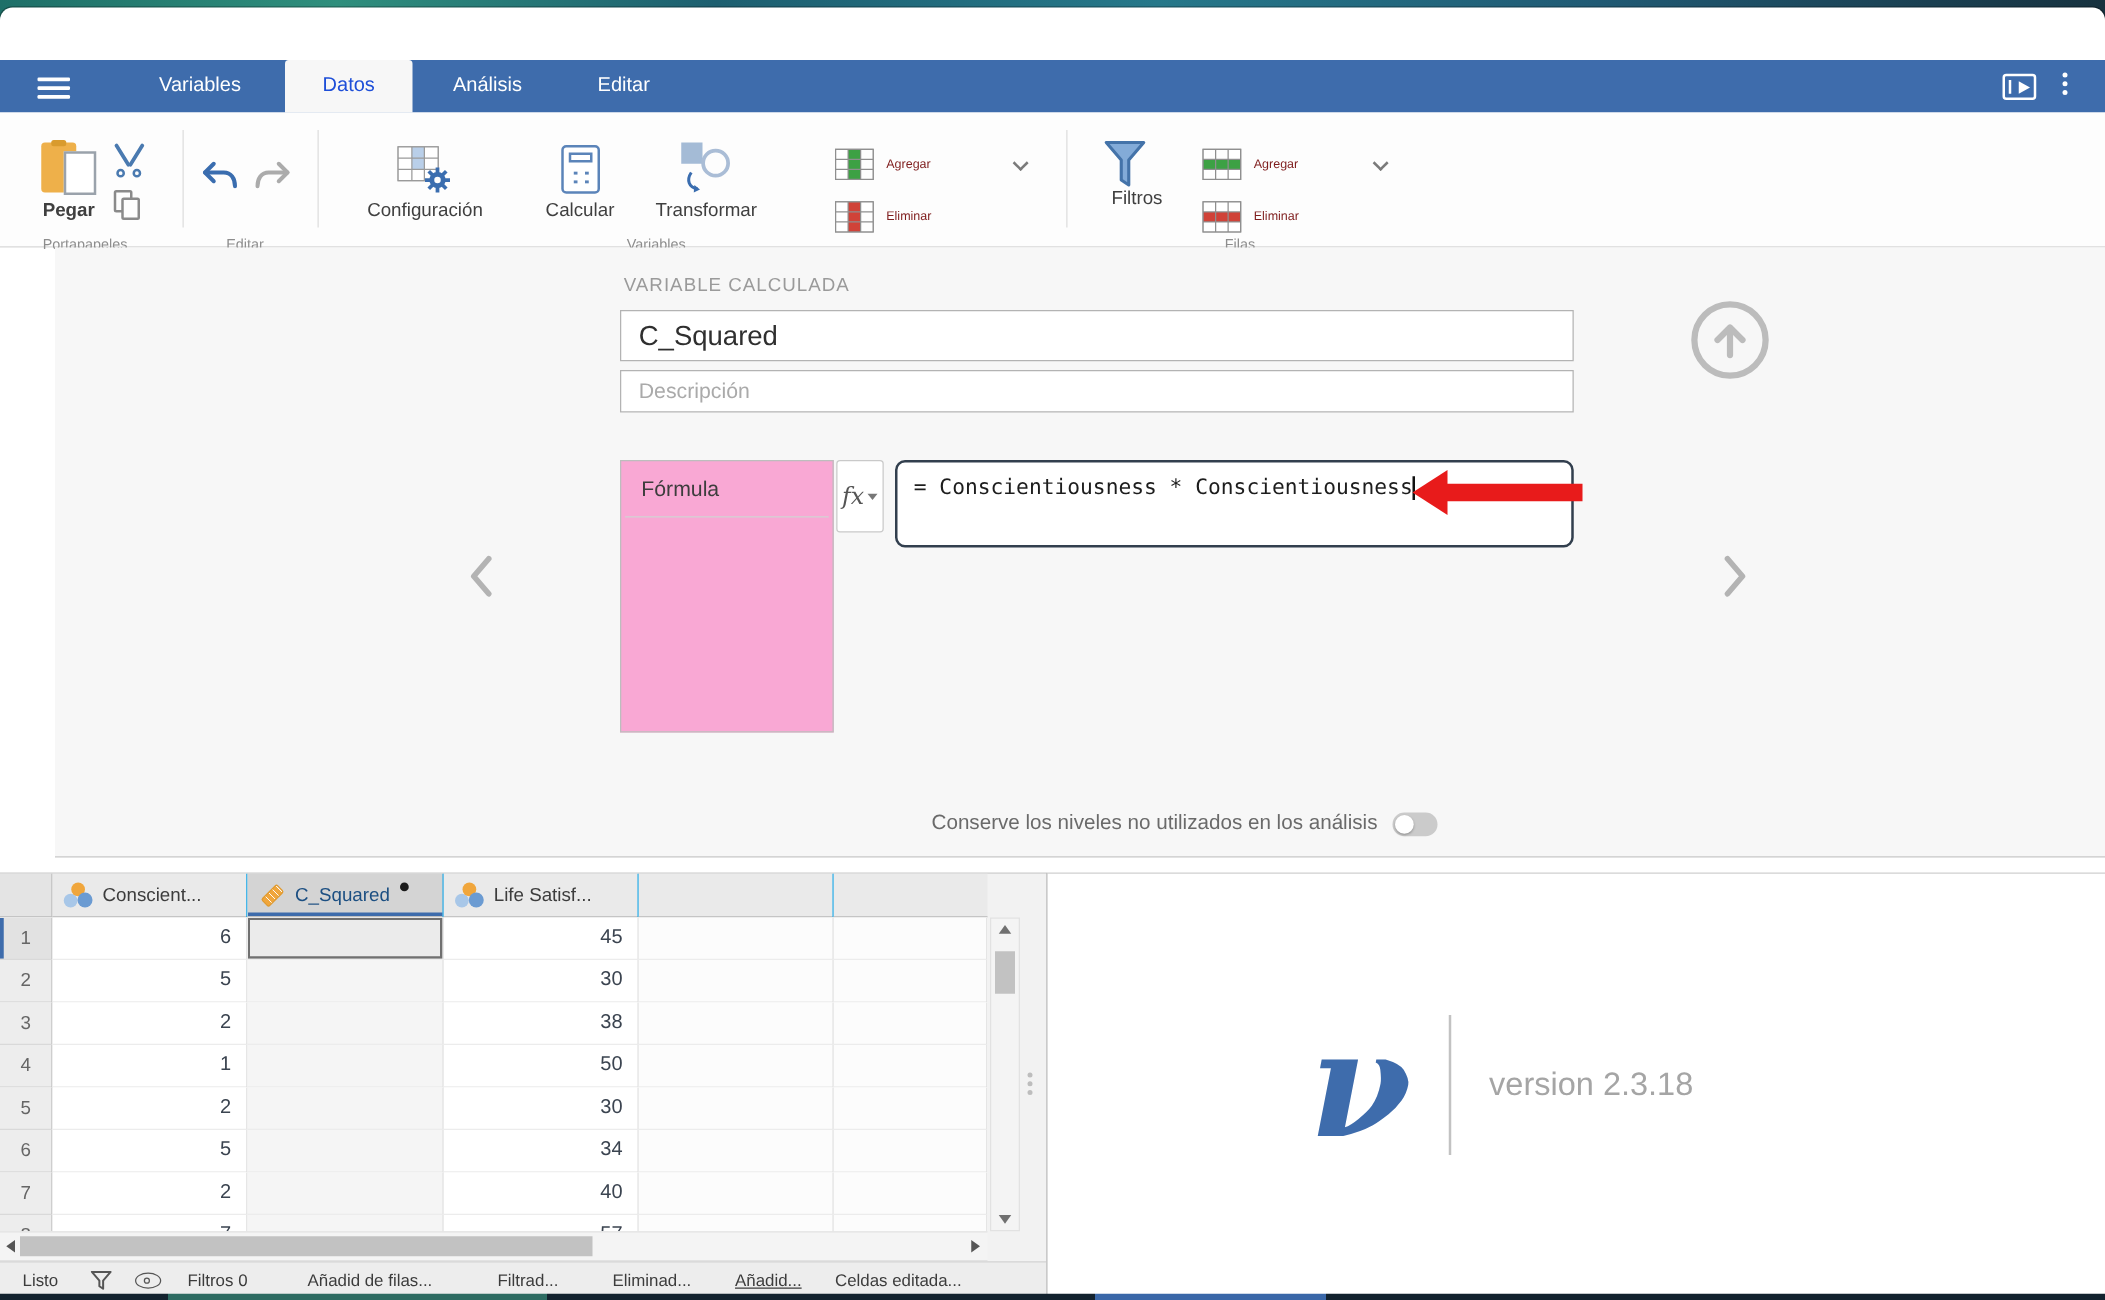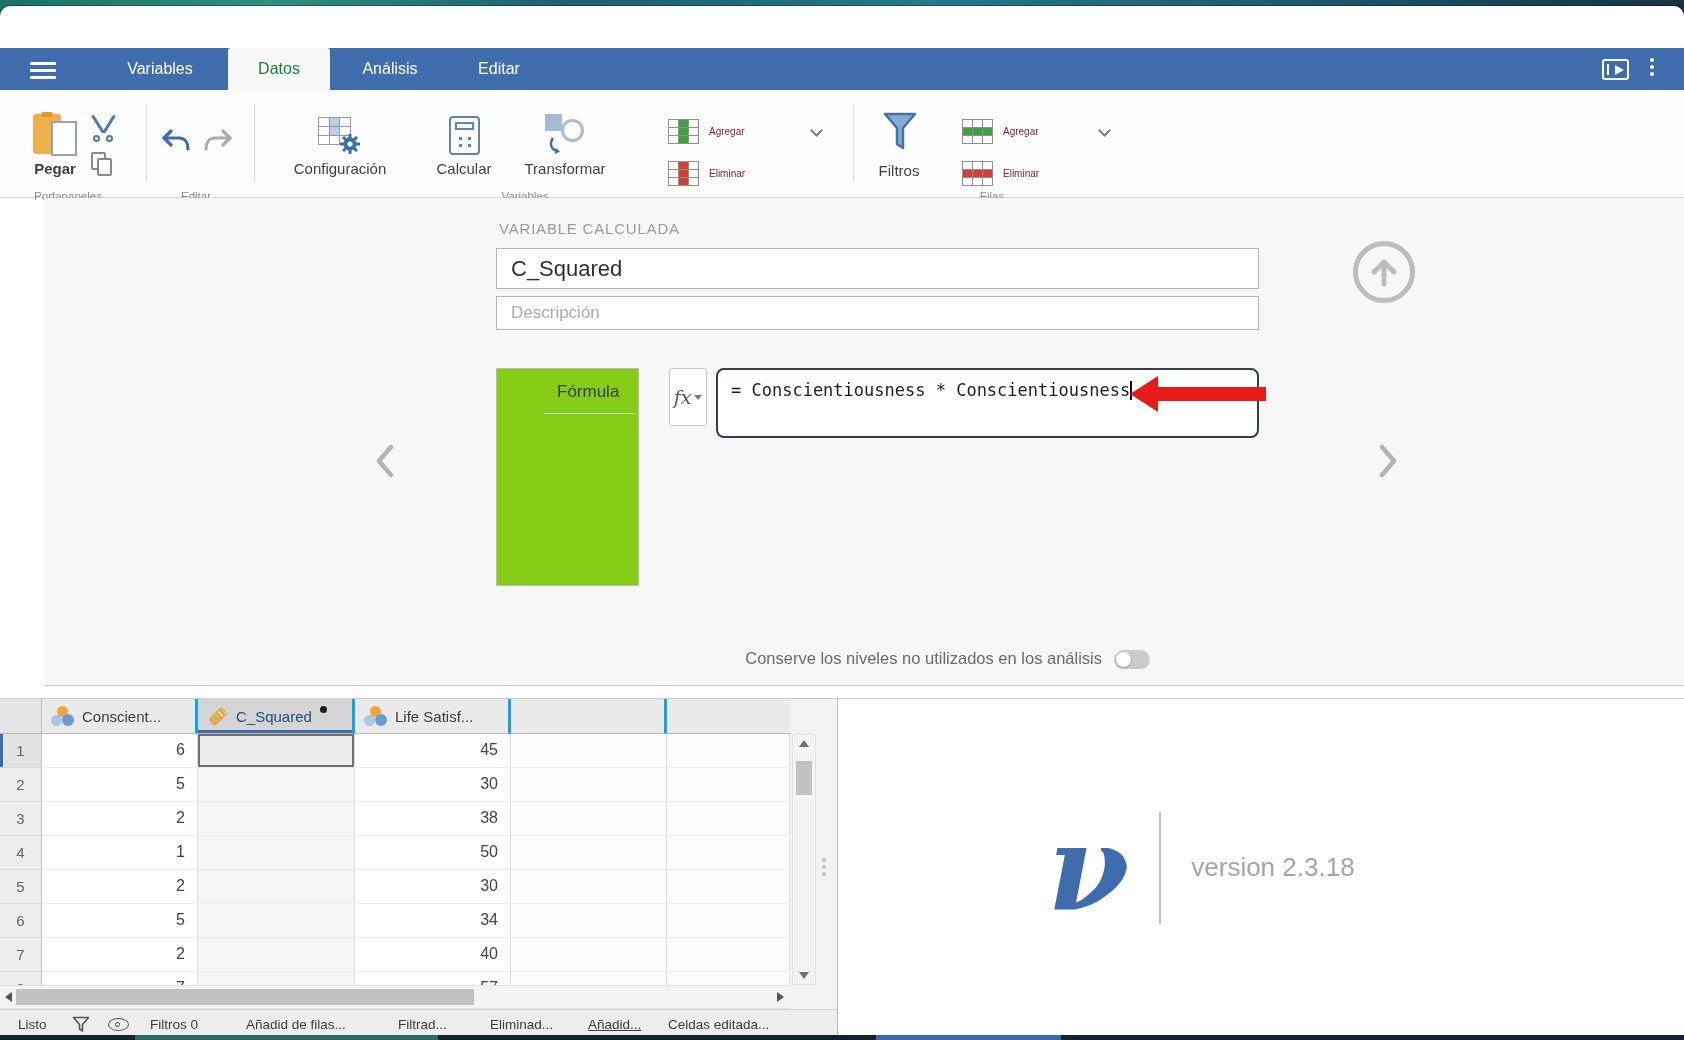--- a/index.html
+++ b/index.html
@@ -20,21 +20,21 @@
   .wb-max { left:1551px; } .wb-max i { position:absolute; left:9px; top:5px; width:15px; height:15px; border:2px solid #fff; border-radius:2px; }
   .wb-close { left:1630px; }
   .wb-close i { position:absolute; left:7px; top:12px; width:20px; height:2px; background:#fff; }
   .wb-close i.x1 { transform:rotate(45deg); } .wb-close i.x2 { transform:rotate(-45deg); }
 
   
   .tabbar { position:absolute; left:0; top:42px; width:100%; height:42px; background:#3e6cac; }
   .burger { position:absolute; left:30px; top:14px; cursor:pointer; }
   .burger span { display:block; width:26px; height:3px; background:#fff; border-radius:1px; margin-bottom:4px; }
   .tab { position:absolute; top:0; height:42px; line-height:42px; text-align:center; color:#fff; font-size:16px; cursor:pointer; }
-  .tab.active { background:#f7f7f7; color:#15803d; border-radius:3px 3px 0 0; }
+  .tab.active { background:#f7f7f7; color:#1d4ed8; border-radius:3px 3px 0 0; }
   .paneltoggle { position:absolute; left:1602px; top:11px; width:27px; height:21px; border:2px solid #fff; border-radius:3px; cursor:pointer; }
   .paneltoggle .pt-arrow { position:absolute; right:3px; top:3.5px; width:0; height:0;
       border-left:9px solid #fff; border-top:5px solid transparent; border-bottom:5px solid transparent; }
   .paneltoggle .pt-bar { position:absolute; left:3px; top:3px; bottom:3px; width:2px; background:#fff; }
   .kebab { position:absolute; left:1646px; top:10px; width:12px; cursor:pointer; }
   .kebab span { display:block; width:4px; height:4px; border-radius:50%; background:#fff; margin:0 auto 3px; }
 
   
   .ribbon { position:absolute; left:0; top:84px; width:100%; height:108px; background:#fdfdfd; border-bottom:1px solid #d8d8d8; }
   .rsep { position:absolute; top:14px; height:78px; width:1px; background:#ddd; }
@@ -77,21 +77,21 @@
   .ico-tbl span.g { background:#3da144; } .ico-tbl span.r { background:#d04238; }
   .fil-svg { display:block; }
 
   
   .panel { position:absolute; left:0; top:192px; width:100%; height:488px; background:#f7f7f7; border-bottom:1px solid #c9c9c9;margin-left:44px; }
   .sectitle { position:absolute; left:455px; top:22px; font-size:15px; letter-spacing:.8px; color:#9a9a9a; }
   .inp { position:absolute; left:452px; width:763px; background:#fff; border:1px solid #b3b3b3; padding-left:14px; color:#2f2f2f; font-family:"Liberation Sans",sans-serif; outline:none; }
   .inp::placeholder { color:#aaa; }
   #nameinp { top:50px; height:41px; font-size:22px; }
   #descinp { top:98px; height:34px; font-size:17px; }
-  .fbox { position:absolute; left:452px; top:170px; width:143px; height:218px; background:#84cc16; border:1px solid #bdbdbd;padding-left:44px; }
+  .fbox { position:absolute; left:452px; top:170px; width:171px; height:218px; background:#f9a8d4; border:1px solid #bdbdbd; }
   .fbox .lbl { padding:13px 16px 11px; font-size:17px; color:#3d3d3d; }
   .fbox .hr { margin:0 3px; border-top:1px solid #d2d2d2; }
   .fxbtn { position:absolute; left:625px; top:170px; width:38px; height:58px; background:#fff; border:1px solid #c9c9c9; border-radius:3px;
            display:flex; align-items:center; justify-content:center; gap:3px; cursor:pointer; }
   .fxg { font-family:"DejaVu Serif",serif; font-style:italic; font-size:19px; color:#555; }
   .fxcaret { width:0; height:0; border-left:4px solid transparent; border-right:4px solid transparent; border-top:5px solid #777; }
   .finput { position:absolute; left:672px; top:170px; width:543px; height:70px; background:#fff; border:2px solid #323f4e; border-radius:8px; cursor:text; }
   .ftext { padding:10px 0 0 13px; font-family:"DejaVu Sans Mono",monospace; font-size:17px; color:#1d1d1d; white-space:pre; }
   .cursor { display:inline-block; width:2px; height:19px; background:#111; vertical-align:text-bottom; }
   .redarrow { position:absolute; left:1086px; top:178px; width:136px; height:36px; pointer-events:none; }
@@ -101,21 +101,21 @@
   .navchev { position:absolute; cursor:pointer; }
   .upbtn { position:absolute; left:1309px; top:43px; width:62px; height:62px; border:5px solid #bcbcbc; border-radius:50%; cursor:pointer;
            display:flex; align-items:center; justify-content:center; }
   .tgllabel { position:absolute; left:650px; top:451px; width:408px; text-align:right; font-size:16.5px; color:#6a6a6a; }
   .tgl { position:absolute; left:1070px; top:452px; width:36px; height:19px; border-radius:10px; background:#cbcbcb; cursor:pointer; }
   .tgl .knob { position:absolute; left:2px; top:2px; width:15px; height:15px; border-radius:50%; background:#fff; box-shadow:0 1px 2px rgba(0,0,0,.3); }
 
   
   .tablewrap { position:absolute; left:0; top:692px; width:837px; height:338px; background:#f2f2f2; border-top:1px solid #cfcfcf; }
   .thead { position:absolute; left:0; top:0; height:35px; display:flex; }
-  .th { height:35px; background:#eaeaea; border-right:3px solid #0ea5e9; border-bottom:1px solid #b9b9b9;
+  .th { height:35px; background:#eaeaea; border-right:1px solid #0ea5e9; border-bottom:1px solid #b9b9b9;
         display:flex; align-items:center; gap:7px; padding-left:9px; font-size:15px; color:#3c3c3c; cursor:pointer; }
   .th.sel { background:#d4d4d4; box-shadow:inset 0 -3px 0 #3e6cac; }
   .th.sel .hlbl { color:#1c4f82; }
   .hn { width:42px; height:35px; background:#e4e4e4; border-right:1px solid #bfbfbf; border-bottom:1px solid #b9b9b9; }
   .w1 { width:156px; } .w2 { width:157px; } .w3 { width:156px; } .w4 { width:156px; } .w5 { width:123px; }
   .rowsclip { position:absolute; left:0; top:35px; width:790px; height:251px; overflow:hidden; background:#fff; }
   .trow { position:absolute; left:0; height:34px; display:flex; }
   .rn { width:42px; height:34px; background:#ededed; border-right:1px solid #c3c3c3; border-bottom:1px solid #d9d9d9;
         text-align:center; line-height:34px; font-size:15px; color:#666; cursor:pointer; }
   .trow.first .rn { background:#e2e2e2; box-shadow:inset 3px 0 0 #3e6cac; }
@@ -316,21 +316,21 @@
           </div>
         <span class="lb">Eliminar</span>
       </div>
       <div class="rsep" style="left:853px;"></div>
 
       <div class="rsmall" style="left:882px;top:21px;">
         <svg class="fil-svg" width="36" height="42" viewBox="0 0 36 42">
           <path d="M3 3 H33 L21 17 V37 L15 33 V17 Z" fill="#83abd8" stroke="#4473a9" stroke-width="2.5" stroke-linejoin="round"></path>
         </svg>
       </div>
-      <div class="grouplabel" style="left:868px;width:62px;top:72px;font-size:15px;color:#3f3f3f;">Filtros</div>
+      <div class="grouplabel" style="left:868px;width:62px;top:60px;font-size:15px;color:#3f3f3f;text-align:right;">Filtros</div>
 
       <div class="minirow" style="left:962px;top:28px;">
         <div class="ico-tbl grid9">
             <span></span>
             <span></span>
             <span></span>
             <span class="g"></span>
             <span class="g"></span>
             <span class="g"></span>
             <span></span>

